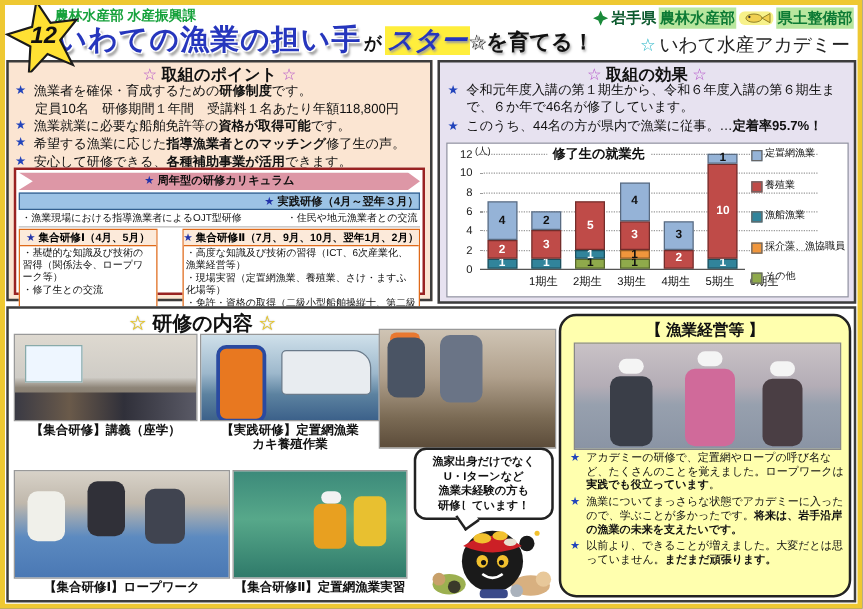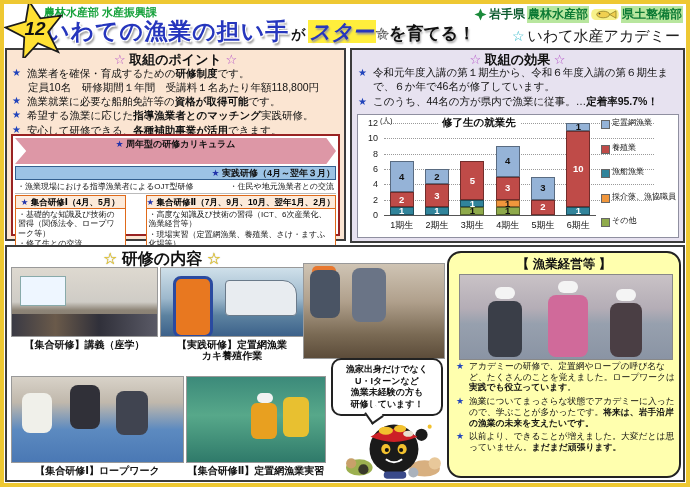--- a/index.html
+++ b/index.html
@@ -32,21 +32,21 @@
   .panel-title{text-align:center;font-size:13px;font-weight:bold;color:#111;margin-top:1px;}
   .ptitle-star{color:#b34fc8;font-weight:bold;}
 
   .p-bullets{position:absolute;left:5px;top:17px;width:328px;}
   .p-bullet{display:flex;font-size:10.5px;color:#111;line-height:1.25;margin-bottom:1px;}
   .pstar{color:#2244bb;width:15px;flex:0 0 15px;font-size:10px;}
   .ptext .b{font-weight:bold;text-align:center;}
   .p-subline{font-size:10.5px;color:#111;margin:0 0 1px 16px;line-height:1.25;}
 
   .curriculum{position:absolute;left:4px;top:84px;width:329px;height:102px;background:#fff;border:2px solid #992222;box-sizing:border-box;padding:2px;}
-  .banner-pink{height:26px;background:#dd97a6;clip-path:polygon(0 0,97% 0,100% 50%,97% 100%,0 100%,3.5% 50%);
+  .banner-pink{height:14px;background:#dd97a6;clip-path:polygon(0 0,97% 0,100% 50%,97% 100%,0 100%,3.5% 50%);
                font-size:9px;font-weight:bold;text-align:center;line-height:13px;color:#111;filter:drop-shadow(0 0 1px #8a2a3a);}
   .banner-blue{height:12px;background:#9cc3e5;border:1px solid #33608f;font-size:9px;font-weight:bold;text-align:right;line-height:12px;color:#111;margin-top:2px;}
   .bstar{color:#2233aa;}
   .practice-row{display:flex;justify-content:space-between;font-size:8px;color:#111;padding:1px 2px;border-bottom:1px solid #bbb;}
   .gcols{display:flex;gap:20px;margin-top:1px;}
   .gcol{border:1px solid #df6a1a;box-sizing:border-box;background:#fff;}
   .gcol1{width:122px;}
   .gcol2{flex:1;}
   .ghead{background:#fceada;border-bottom:1px solid #df6a1a;font-size:8.5px;font-weight:bold;text-align:center;line-height:12px;height:12px;white-space:nowrap;overflow:hidden;}
   .gbody{font-size:8px;line-height:1.18;padding:1px 2px;color:#111;}
@@ -58,21 +58,21 @@
 
   
   .chart-box{position:absolute;left:5px;top:64px;width:322px;height:124px;background:#fff;border:1px solid #8f8fa0;box-sizing:border-box;}
   #chart{position:absolute;left:0;top:0;width:320px;height:122px;}
   .grid{position:absolute;height:0;border-top:1px dotted #9a9a9a;}
   .ytick{position:absolute;left:0;width:20px;text-align:right;font-size:9px;color:#222;}
   .yunit{position:absolute;left:22px;top:1px;font-size:7.5px;color:#222;}
   .xaxis{position:absolute;height:0;border-top:1.5px solid #555;}
   .seg{position:absolute;border:0.5px solid rgba(0,0,0,.4);box-sizing:border-box;}
   .seglabel{position:absolute;text-align:center;font-size:9.5px;font-weight:bold;line-height:12px;}
-  .xtick{position:absolute;text-align:center;font-size:9px;color:#111;}
+  .xtick{position:absolute;text-align:center;font-size:9px;color:#111;margin-left:33px;}
   .ctitle{position:absolute;left:80px;top:1px;background:#fff;padding:0 4px;font-size:10.5px;font-weight:bold;color:#111;}
   #chart-legend{position:absolute;right:1px;top:4px;width:76px;height:108px;display:flex;flex-direction:column;justify-content:space-between;}
   .lg-item{display:flex;align-items:flex-start;font-size:8px;color:#111;line-height:1.1;}
   .lg-sq{width:7px;height:7px;flex:0 0 7px;margin:1px 2px 0 0;border:0.5px solid #666;}
 
   
   .bottom-panel{left:1px;top:241px;width:680px;height:237px;background:#fff;}
   .training-title{position:absolute;left:30px;top:2px;width:250px;text-align:center;font-size:16px;font-weight:bold;color:#111;}
   .ystar{color:#ffd400;text-shadow:0 0 1px #555;}
 
@@ -164,21 +164,21 @@
         <span class="pstar">★</span>
         <span class="ptext"><span>漁業者を確保・育成するための</span><span class="b">研修制度</span><span>です。</span></span>
       </div>
       <div class="p-subline">定員10名　研修期間１年間　受講料１名あたり年額118,800円</div>
       <div class="p-bullet">
         <span class="pstar">★</span>
         <span class="ptext"><span>漁業就業に必要な船舶免許等の</span><span class="b">資格が取得可能</span><span>です。</span></span>
       </div>
       <div class="p-bullet">
         <span class="pstar">★</span>
-        <span class="ptext"><span>希望する漁業に応じた</span><span class="b">指導漁業者とのマッチング</span><span>実践研修。</span></span>
+        <span class="ptext"><span>希望する漁業に応じた</span><span class="b">指導漁業者とのマッチング</span><span>修了生の声。</span></span>
       </div>
       <div class="p-bullet">
         <span class="pstar">★</span>
         <span class="ptext"><span>安心して研修できる、</span><span class="b">各種補助事業が活用</span><span>できます。</span></span>
       </div>
     </div>
     <div class="curriculum">
       <div class="banner-pink">
         <span class="bstar">★</span>
         <span>周年型の研修カリキュラム</span>

